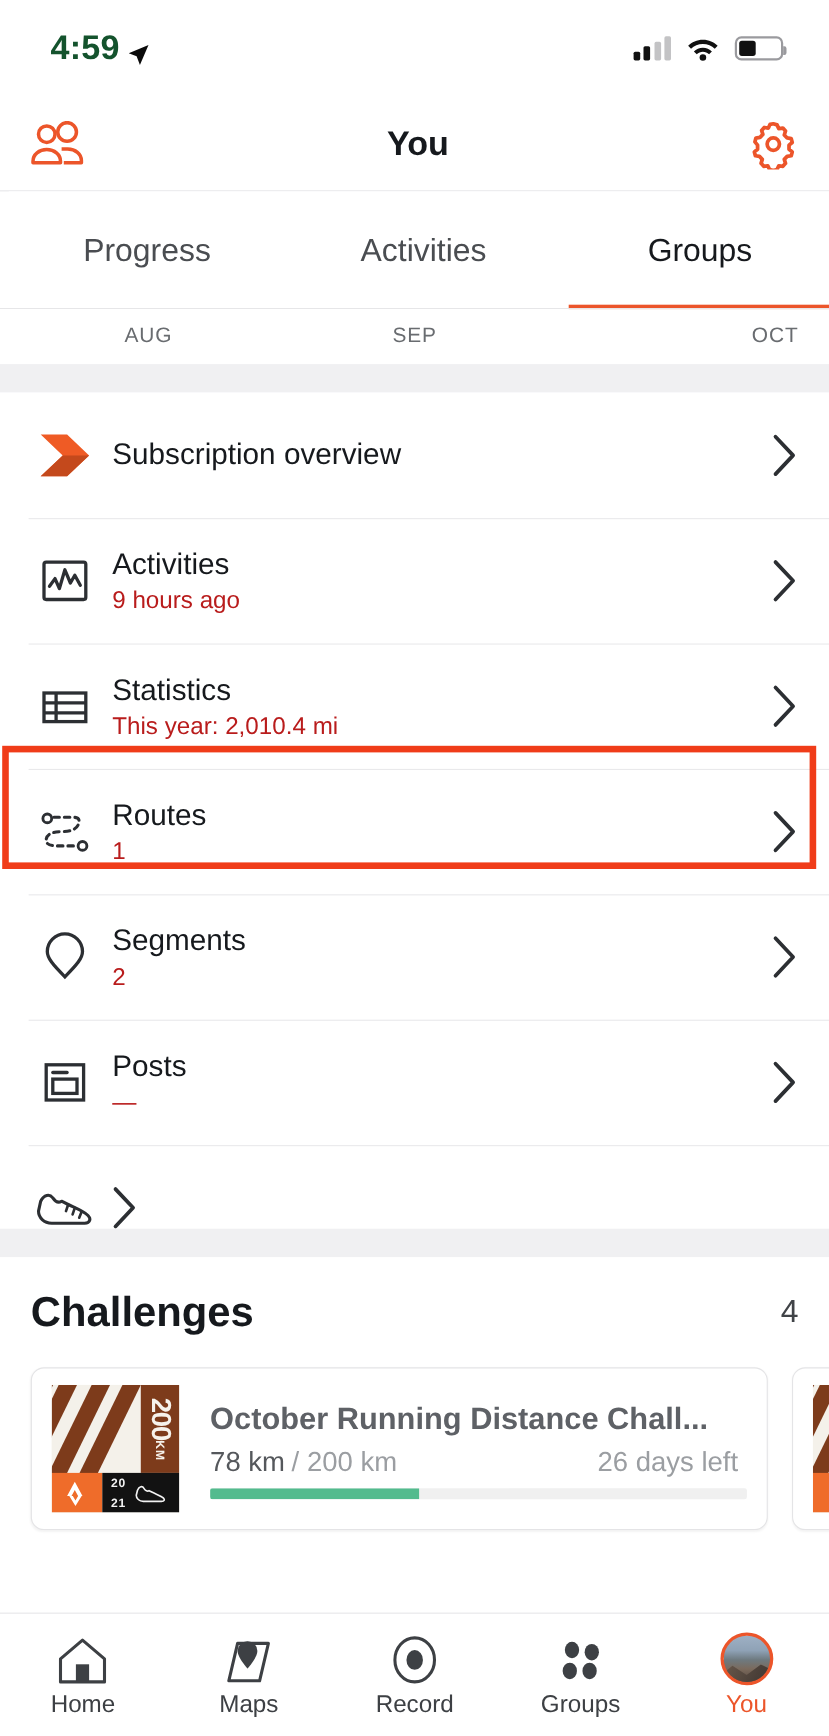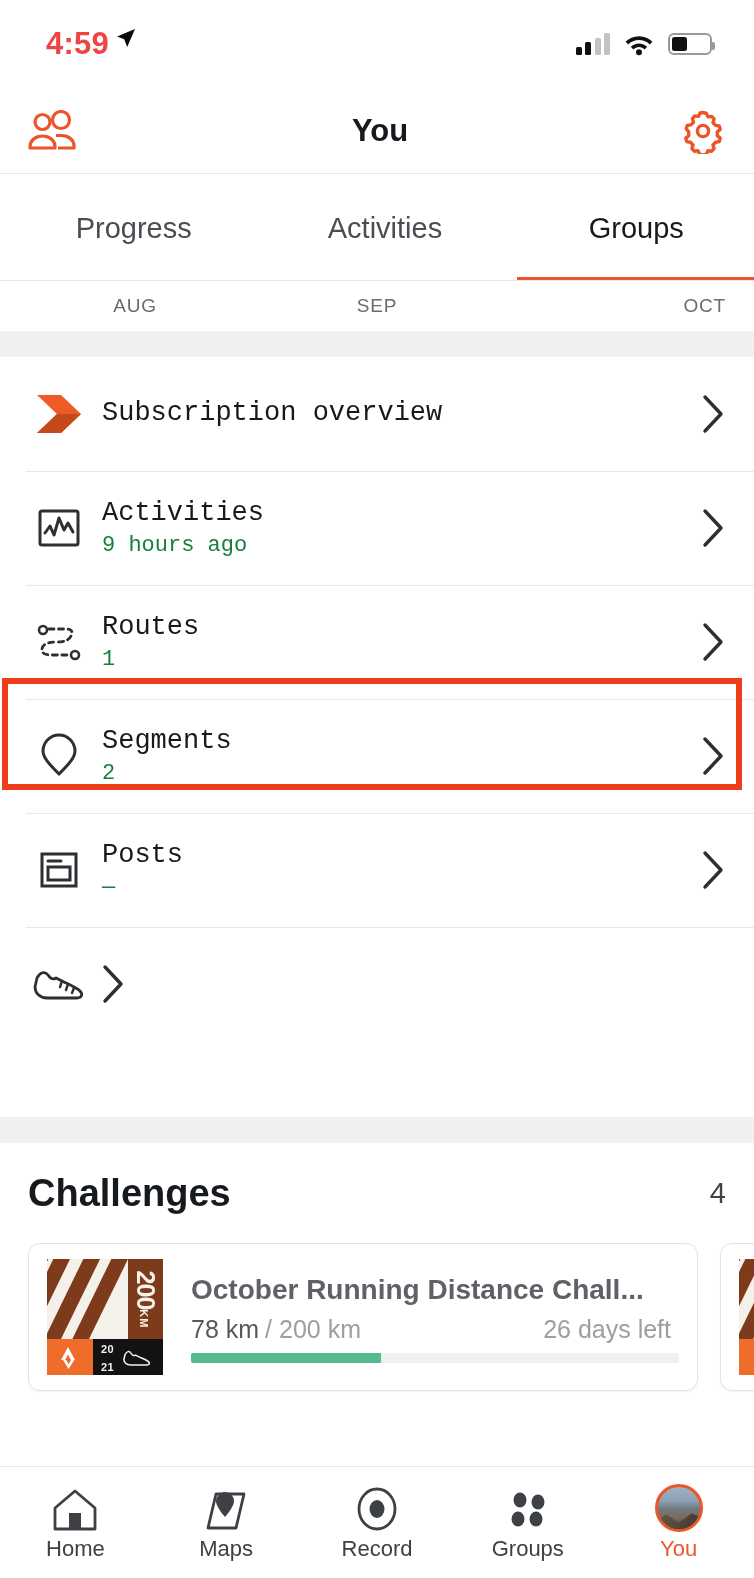--- a/index.html
+++ b/index.html
@@ -12,22 +12,22 @@
   }
   #app { position: relative; width: 754px; height: 1578px; background: #ffffff; }
 
   
   .statusbar {
     position: absolute; top: 0; left: 0; width: 754px; height: 88px;
     display: flex; align-items: center; justify-content: space-between;
     padding: 0 42px 0 46px;
   }
   .status-time {
-    font-size: 31px; font-weight: 700; color: #ef4444; letter-spacing: 0.2px;
-    display: flex; align-items: flex-start; gap: 5px;
+    font-size: 31px; font-weight: 700; color: #14532d; letter-spacing: 0.2px;
+    display: flex; align-items: flex-end; gap: 5px;
   }
   .status-right { display: flex; align-items: center; gap: 14px; }
   .bars { display: flex; align-items: flex-end; gap: 3.5px; height: 22px; }
   .bars i { display: block; width: 6px; border-radius: 1.5px; background: #111; }
   .bars i:nth-child(1){ height: 8px; }
   .bars i:nth-child(2){ height: 13px; }
   .bars i:nth-child(3){ height: 17px; background: #c3c3c5; }
   .bars i:nth-child(4){ height: 22px; background: #c3c3c5; }
   .batt {
     width: 44px; height: 22px; border: 2.2px solid #9a9a9e; border-radius: 6px;
@@ -80,32 +80,32 @@
 
   
   .gap { position: absolute; left: 0; width: 754px; background: #f0f0f2; }
   .gap.a { top: 331px; height: 26px; }
   .gap.b { top: 1117px; height: 26px; }
 
   
   .list { position: absolute; top: 357px; left: 0; width: 754px; background: #fff; }
   .row {
     position: relative; height: 114px; display: flex; align-items: center;
-    padding: 0 28px 0 26px; cursor: pointer; background: #fff; font-family: Liberation Mono, monospace;
+    padding: 0 28px 0 26px; cursor: pointer; background: #fff;
   }
   .row + .row::before {
     content: ""; position: absolute; top: 0; left: 26px; right: 0;
     height: 1px; background: #e9e9eb;
   }
   .row-icon {
     width: 66px; min-width: 66px; display: flex; align-items: center; justify-content: center;
   }
   .row-text { flex: 1; display: flex; flex-direction: column; justify-content: center; gap: 4px; padding-left: 10px; }
   .row-title { font-size: 27px; color: #16191d; line-height: 1.15; }
-  .row-sub { font-size: 22px; color: #15803d; line-height: 1.15; }
+  .row-sub { font-size: 22px; color: #b91c1c; line-height: 1.15; }
   .chev { width: 34px; min-width: 34px; display: flex; align-items: center; justify-content: flex-end; }
 
   
   .highlight {
     position: absolute; left: 2px; top: 678px; width: 740px; height: 112px;
     border: 6px solid #f03c19; pointer-events: none; z-index: 5;
   }
 
   
   .challenges { position: absolute; top: 1143px; left: 0; width: 754px; background: #fff; }
@@ -286,20 +286,37 @@
         <div class="row-title">Activities</div>
         <div class="row-sub">9 hours ago</div>
       </div>
       <div class="chev">
         <svg width="26" height="42" viewBox="0 0 26 42">
             <path d="M5 4 L21 21 L5 38" fill="none" stroke="#2c2f33" stroke-width="3.4" stroke-linecap="round" stroke-linejoin="round"></path>
           </svg>
       </div>
     </div>
 
+    <div class="row">
+      <div class="row-icon">
+        <svg width="48" height="48" viewBox="0 0 48 48">
+          <rect x="5" y="12" width="38" height="26" fill="none" stroke="#2c2f33" stroke-width="3"></rect>
+          <path d="M5 21 H43 M5 30 H43 M16 12 V38" fill="none" stroke="#2c2f33" stroke-width="3"></path>
+        </svg>
+      </div>
+      <div class="row-text">
+        <div class="row-title">Statistics</div>
+        <div class="row-sub">This year: 2,010.4 mi</div>
+      </div>
+      <div class="chev">
+        <svg width="26" height="42" viewBox="0 0 26 42">
+            <path d="M5 4 L21 21 L5 38" fill="none" stroke="#2c2f33" stroke-width="3.4" stroke-linecap="round" stroke-linejoin="round"></path>
+          </svg>
+      </div>
+    </div>
 
     <div class="row">
       <div class="row-icon">
         <svg width="52" height="48" viewBox="0 0 52 48">
           <circle cx="10" cy="12" r="4" fill="none" stroke="#2c2f33" stroke-width="2.6"></circle>
           <circle cx="42" cy="37" r="4" fill="none" stroke="#2c2f33" stroke-width="2.6"></circle>
           <path d="M16 11 H34 Q41 11 38 18 Q35 24 24 24 Q10 24 9 31 Q8 37 19 37 H36" fill="none" stroke="#2c2f33" stroke-width="2.8" stroke-linecap="round" stroke-dasharray="5 4.5"></path>
         </svg>
       </div>
       <div class="row-text">

